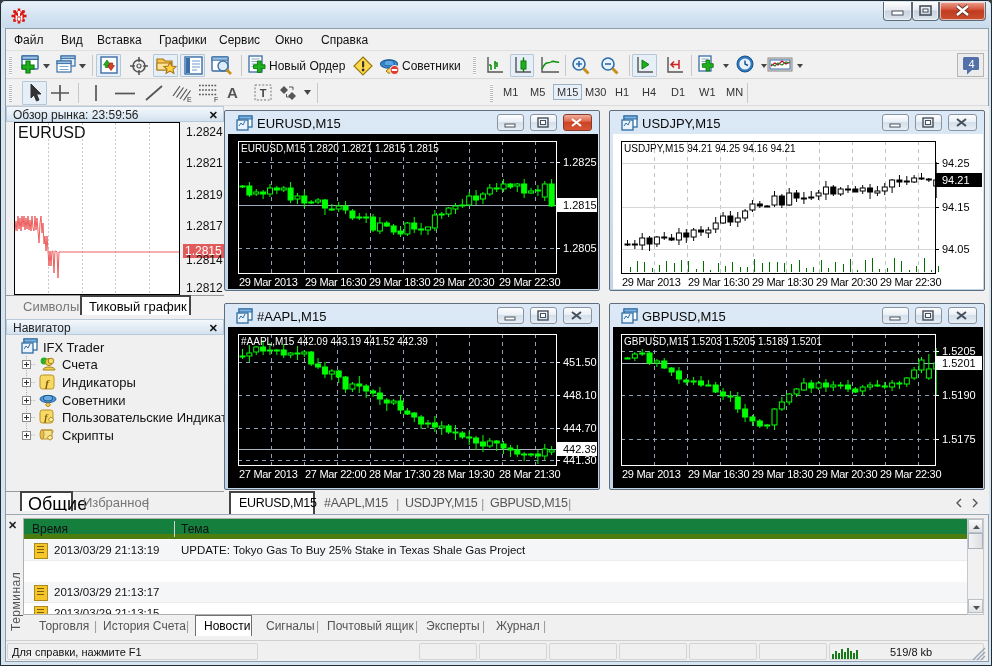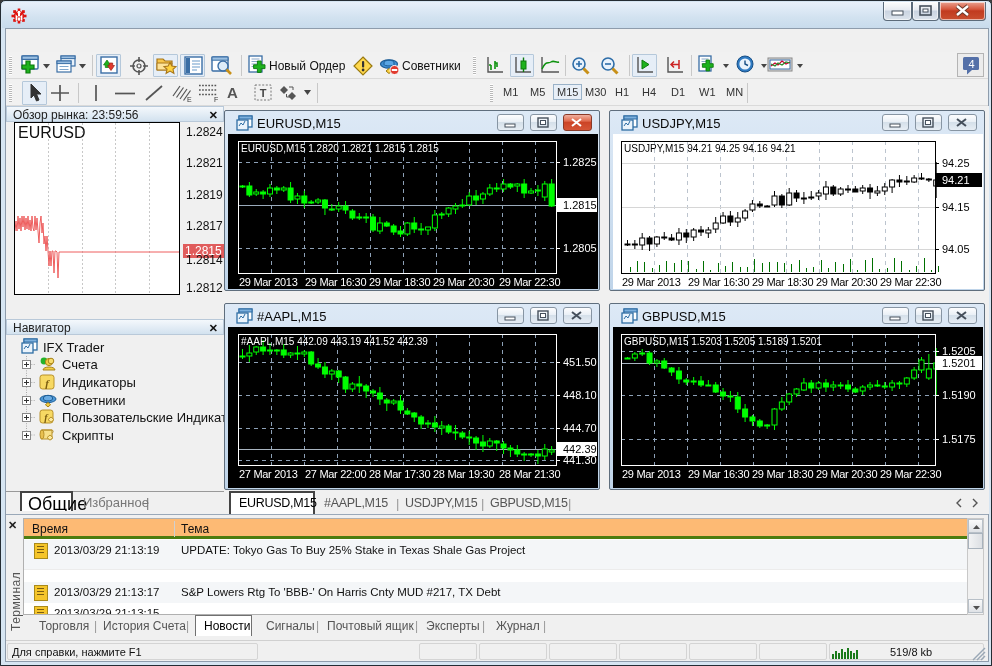--- a/index.html
+++ b/index.html
@@ -35,21 +35,21 @@
 .tplus:before{content:"";position:absolute;left:1px;top:3px;width:5px;height:1px;background:#333;}
 .tplus:after{content:"";position:absolute;left:3px;top:1px;width:1px;height:5px;background:#333;}
 .ttxt{position:absolute;left:56px;font-size:13px;color:#111;white-space:nowrap;}
 .cwin{position:absolute;border:1px solid #5f6e7d;background:linear-gradient(#dde9f6,#bfd4e9);border-radius:2px;}
 .ctitle{position:absolute;left:0;top:0;right:0;height:23px;font-size:13px;color:#0a0a0a;}
 .ccanvas{position:absolute;left:3px;top:23px;right:3px;bottom:3px;background:#000;}
 .cbtn{position:absolute;top:3px;width:27px;height:17px;border:1px solid #8795a3;border-radius:3px;background:linear-gradient(#fdfdfe,#eaf0f6 45%,#d5e0ea 50%,#e7eef5);}
 .cbtn.red{background:linear-gradient(#f0b0a0,#e06a4d 40%,#cc4426 50%,#d55536);border-color:#8a3a28;}
 .ctab{position:absolute;top:5px;font-size:12.5px;letter-spacing:-0.3px;color:#555;}
 .ctabsep{position:absolute;top:5px;font-size:13px;color:#999;}
-.trow{position:absolute;left:0;width:944px;height:30px;background:#fff;border-bottom:1px solid #ececec;}
+.trow{position:absolute;left:0;width:944px;height:21px;background:#fff;border-bottom:1px solid #ececec;}
 .trow:before{content:"";position:absolute;left:10px;top:3px;width:12px;height:14px;background:#f5c52a;border:1px solid #a98a1a;}
 .trow:after{content:"";position:absolute;left:12.5px;top:6px;width:7px;height:1px;background:#7a5c10;box-shadow:0 3px #7a5c10,0 6px #7a5c10;}
 .tdate{position:absolute;left:30px;top:4px;font-size:11.5px;color:#111;}
 .tnews{position:absolute;left:157px;top:4px;font-size:11.5px;color:#111;white-space:nowrap;}
 .btab{position:absolute;top:4px;font-size:12px;color:#555;}
 .btabsep{position:absolute;top:4px;font-size:12px;color:#999;}
 .sbtn{position:absolute;left:0;width:15px;height:14px;background:linear-gradient(#fafafa,#dfe2e6);border:1px solid #b8c0c8;}
 
 #statusbar{position:absolute;left:0;top:611px;width:982px;height:21px;background:#f0f0f0;border-top:1px solid #d0d0d0;font-size:11px;color:#111;}
 .scell{position:absolute;top:2px;height:17px;border:1px solid #d4d4d4;border-radius:2px;}
@@ -81,20 +81,29 @@
   <div class="capbtn" id="btn-max"><svg width="25" height="17">
           <rect x="7" y="4" width="11" height="9" fill="none" stroke="#46505c" stroke-width="1.6"></rect>
           <rect x="10" y="7" width="5" height="3" fill="#fff" stroke="#46505c"></rect>
         </svg></div>
   <div class="capbtn" id="btn-close"><svg width="45" height="17">
           <path d="M17 4 L28 13 M28 4 L17 13" stroke="#69392b" stroke-width="4.2"></path>
           <path d="M17 4 L28 13 M28 4 L17 13" stroke="#fff" stroke-width="2.4"></path>
         </svg></div>
  </div>
  <div id="client">
+  <div id="menubar">
+   <span style="left:8px">Файл</span>
+        <span style="left:55px">Вид</span>
+        <span style="left:91px">Вставка</span>
+        <span style="left:153px">Графики</span>
+        <span style="left:213px">Сервис</span>
+        <span style="left:269px">Окно</span>
+        <span style="left:315px">Справка</span>
+  </div>
   <div class="toolbar" id="tb1">
    <div class="grip" style="left:3px;top:4px;height:19px"></div>
    <svg class="abs" style="left:14px;top:3px" width="30" height="21" viewBox="0 0 30 21">
           <rect x="2" y="1" width="16" height="13" rx="1" fill="#fff" stroke="#3a6ea5" stroke-width="1.4"></rect>
           <rect x="2" y="1" width="16" height="3.4" fill="#9cc0e2" stroke="#3a6ea5" stroke-width="1.2"></rect>
           <path d="M7 7 h4 v-0 h0 M5 11 h3" stroke="#b0c8e0" fill="none"></path>
           <path d="M7.5 8 h4 v4 h4 v4 h-4 v4 h-4 v-4 h-4 v-4 h4 z" transform="translate(-1.5,-2)" fill="#1db21d" stroke="#0d7a0d" stroke-width="1.2"></path>
           <path d="M23 9 l3.5 4.5 l3.5 -4.5 z" fill="#444"></path>
         </svg>
    <svg class="abs" style="left:50px;top:3px" width="30" height="21" viewBox="0 0 30 21">
@@ -287,20 +296,26 @@
      </svg>
      <span class="abs" style="left:3px;top:1px;font-size:16px;color:#111">EURUSD</span>
    </div>
    <div class="mwlbl" style="top:19px">1.2824</div>
    <div class="mwlbl" style="top:50px">1.2821</div>
    <div class="mwlbl" style="top:82px">1.2819</div>
    <div class="mwlbl" style="top:113px">1.2817</div>
    <div class="mwlbl" style="top:138px;background:#e05c5c;color:#fff;padding:0 2px;left:177px">1.2815</div>
    <div class="mwlbl" style="top:147px">1.2814</div>
    <div class="mwlbl" style="top:175px">1.2812</div>
+   <div class="abs" style="left:0;top:189px;width:218px;height:19px;border-top:1px solid #999">
+     <span class="abs" style="left:17px;top:3px;font-size:13px;color:#777">Символы</span>
+     <div class="abs" style="left:74px;top:-1px;width:111px;height:20px;background:#fff;border:2px solid #444;border-bottom:none">
+            <span class="abs" style="left:7px;top:2px;font-size:13px;color:#000">Тиковый график</span>
+          </div>
+   </div>
   </div>
   <div class="panel" id="nav" style="left:0;top:290px;width:218px;height:192px;overflow:hidden">
    <div class="phead">Навигатор<span class="pclose">✕</span></div>
    <svg class="abs" style="left:15px;top:19px" width="17" height="16" viewBox="0 0 17 16">
           <rect x="3" y="1" width="13" height="11" fill="#fff" stroke="#2e6da4" stroke-width="1.3"></rect>
           <rect x="3" y="1" width="13" height="3" fill="#7db0dd" stroke="#2e6da4"></rect>
           <rect x="1" y="5" width="11" height="10" fill="#eaf3fb" stroke="#2e6da4" stroke-width="1.3"></rect>
           <path d="M3 11 l2 -3 2 2 2 -4" stroke="#2e6da4" fill="none"></path>
         </svg>
    <span class="abs" style="left:37px;top:21px;font-size:13px;color:#111">IFX Trader</span>
@@ -997,32 +1012,31 @@
         <span class="ctabsep" style="left:344px">|</span>
     <svg class="abs" style="left:729px;top:7px" width="40" height="10">
           <path d="M8 1 L4 5 L8 9" fill="none" stroke="#555" stroke-width="1.4"></path>
           <path d="M20 1 L24 5 L20 9" fill="none" stroke="#555" stroke-width="1.4"></path>
         </svg>
   </div>
   <div id="terminal" class="abs" style="left:0;top:485px;width:982px;height:125px;background:#f0f0f0;border-top:1px solid #9aa8b8">
     <span class="abs" style="left:2px;top:4px;font-size:11px;font-weight:bold;color:#222">✕</span>
     <span style="position:absolute;left:3px;top:116px;transform:rotate(-90deg);transform-origin:0 0;font-size:12px;letter-spacing:0.5px;color:#555;white-space:nowrap">Терминал</span>
     <div class="abs" style="left:17px;top:3px;width:944px;height:97px;background:#fff;border:1px solid #b0b0b0;border-right:none;overflow:hidden">
-      <div class="abs" style="left:0;top:0;width:944px;height:20px;background:#fdba74;border-bottom:3px solid #4d7c0f">
+      <div class="abs" style="left:0;top:0;width:944px;height:20px;background:#15803d;border-bottom:5px solid #4d7c0f">
         <span class="abs" style="left:8px;top:3px;font-size:12px;color:#111">Время</span>
         <span class="abs" style="left:157px;top:3px;font-size:12px;color:#111">Тема</span>
         <div class="abs" style="left:150px;top:2px;width:1px;height:16px;background:#d0d0d0"></div>
       </div>
       <div class="trow" style="top:21px;background:#f4f6f8">
         <span class="tdate">2013/03/29 21:13:19</span>
             <span class="tnews">UPDATE: Tokyo Gas To Buy 25% Stake in Texas Shale Gas Project</span>
       </div>
       <div class="trow" style="top:63px;background:#f4f6f8">
         <span class="tdate">2013/03/29 21:13:17</span>
-            <span class="tnews">S&amp;P Lowers Rtg To 'BBB-' On Harris Cnty MUD #217, TX Debt</span>
       </div>
       <div class="trow" style="top:84px">
         <span class="tdate">2013/03/29 21:13:15</span>
       </div>
     </div>
     <div class="abs" style="left:961px;top:3px;width:17px;height:97px;background:#f1f1f1;border:1px solid #c8c8c8">
       <div class="sbtn" style="top:0"><svg width="15" height="15">
               <path d="M7.5 5 L11 9 H4 Z" fill="#505050"></path>
             </svg></div>
       <div class="sbtn" style="top:14px;height:16px;border:1px solid #a8b2bc;background:linear-gradient(90deg,#f2f3f4,#dcdfe3)"></div>

